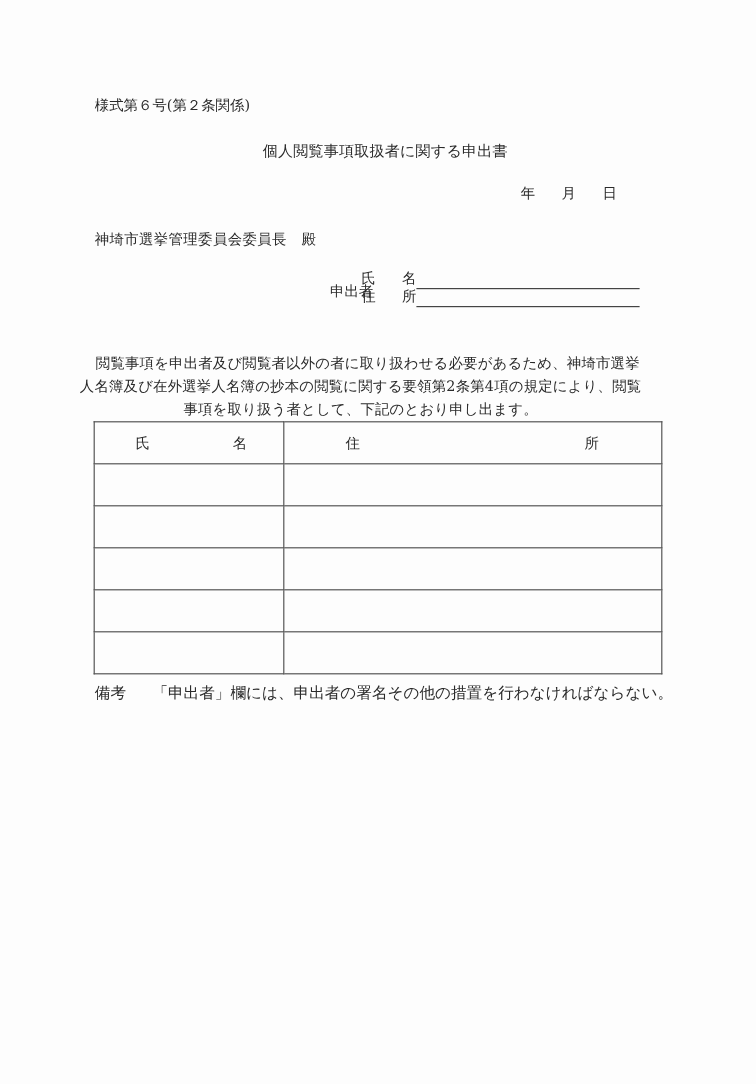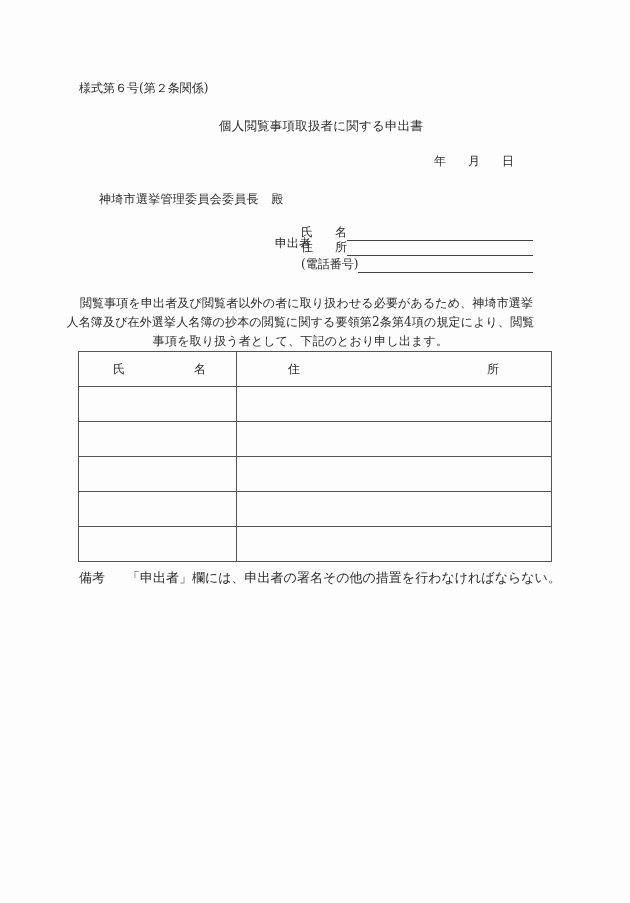--- a/index.html
+++ b/index.html
@@ -15,21 +15,21 @@
       font-family: "DejaVu Serif", "Liberation Serif", serif;
       color: #2a2a2a;
       font-size: 12px;
     }
     .abs { position: absolute; white-space: nowrap; text-align: center; }
     #form-number { left: 79px; top: 80px; font-size: 12px; }
     #doc-title { left: 219px; top: 118px; font-size: 12.5px; letter-spacing: 0.2px; font-family: Liberation Mono, monospace; }
     #date-line { left: 434px; top: 153px; font-size: 12px; }
     #date-line span { display: inline-block; }
     #date-line .gap { width: 22px; }
-    #addressee { left: 79px; top: 191px; font-size: 12px; letter-spacing: 0.3px; margin-left: 20px; }
+    #addressee { left: 79px; top: 191px; font-size: 12px; letter-spacing: 0.3px; }
 
     #applicant-block { left: 255px; top: 227px; width: 290px; height: 50px; }
     #applicant-label { position: absolute; left: 0; top: 8px; font-size: 12px; margin-left: 20px; }
     .field-row { position: absolute; left: 46px; height: 14px; font-size: 12px; display: flex; align-items: flex-end; }
     .field-row .lbl { display: inline-block; }
     .field-row .line { display: inline-block; border-bottom: 1px solid #444; height: 12px; }
     #row-name { top: 0px; }
     #row-address { top: 15px; }
     #row-phone { top: 32px; }
     #row-name .lbl, #row-address .lbl { width: 46px; display: flex; justify-content: space-between; }
@@ -81,24 +81,20 @@
     </span>
     <span class="line"></span>
   </div>
   <div class="field-row" id="row-address">
     <span class="lbl">
       <span>住</span>
       <span>所</span>
     </span>
     <span class="line"></span>
   </div>
-  <div class="field-row" id="row-phone">
-    <span class="lbl">(電話番号)</span>
-    <span class="line"></span>
-  </div>
 </div>
 
 <div class="abs" id="statement">閲覧事項を申出者及び閲覧者以外の者に取り扱わせる必要があるため、神埼市選挙人名簿及び在外選挙人名簿の抄本の閲覧に関する要領第2条第4項の規定により、閲覧事項を取り扱う者として、下記のとおり申し出ます。</div>
 
 <table id="roster-table">
   <thead>
     <tr>
       <th class="col-name">
         <div class="hdr">
             <span>氏</span>

